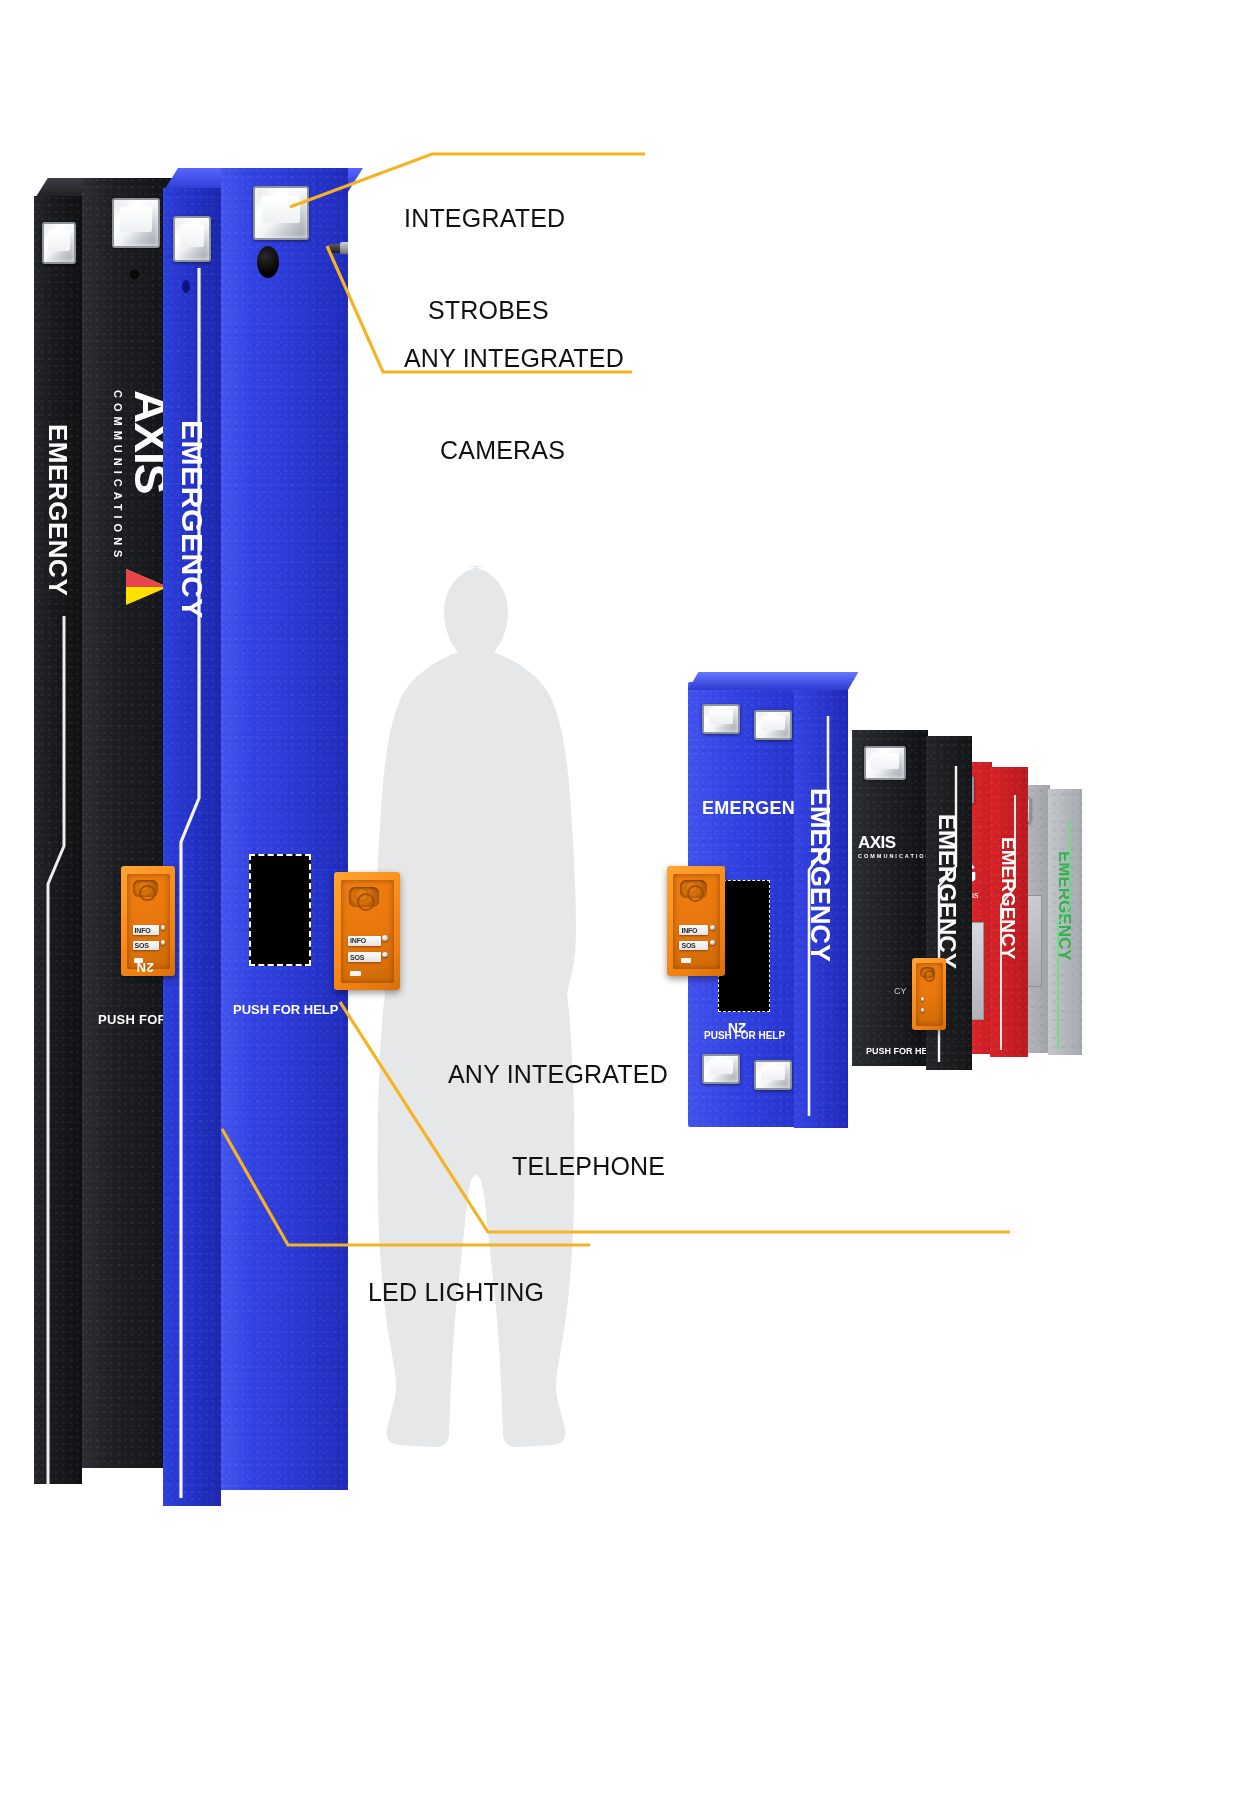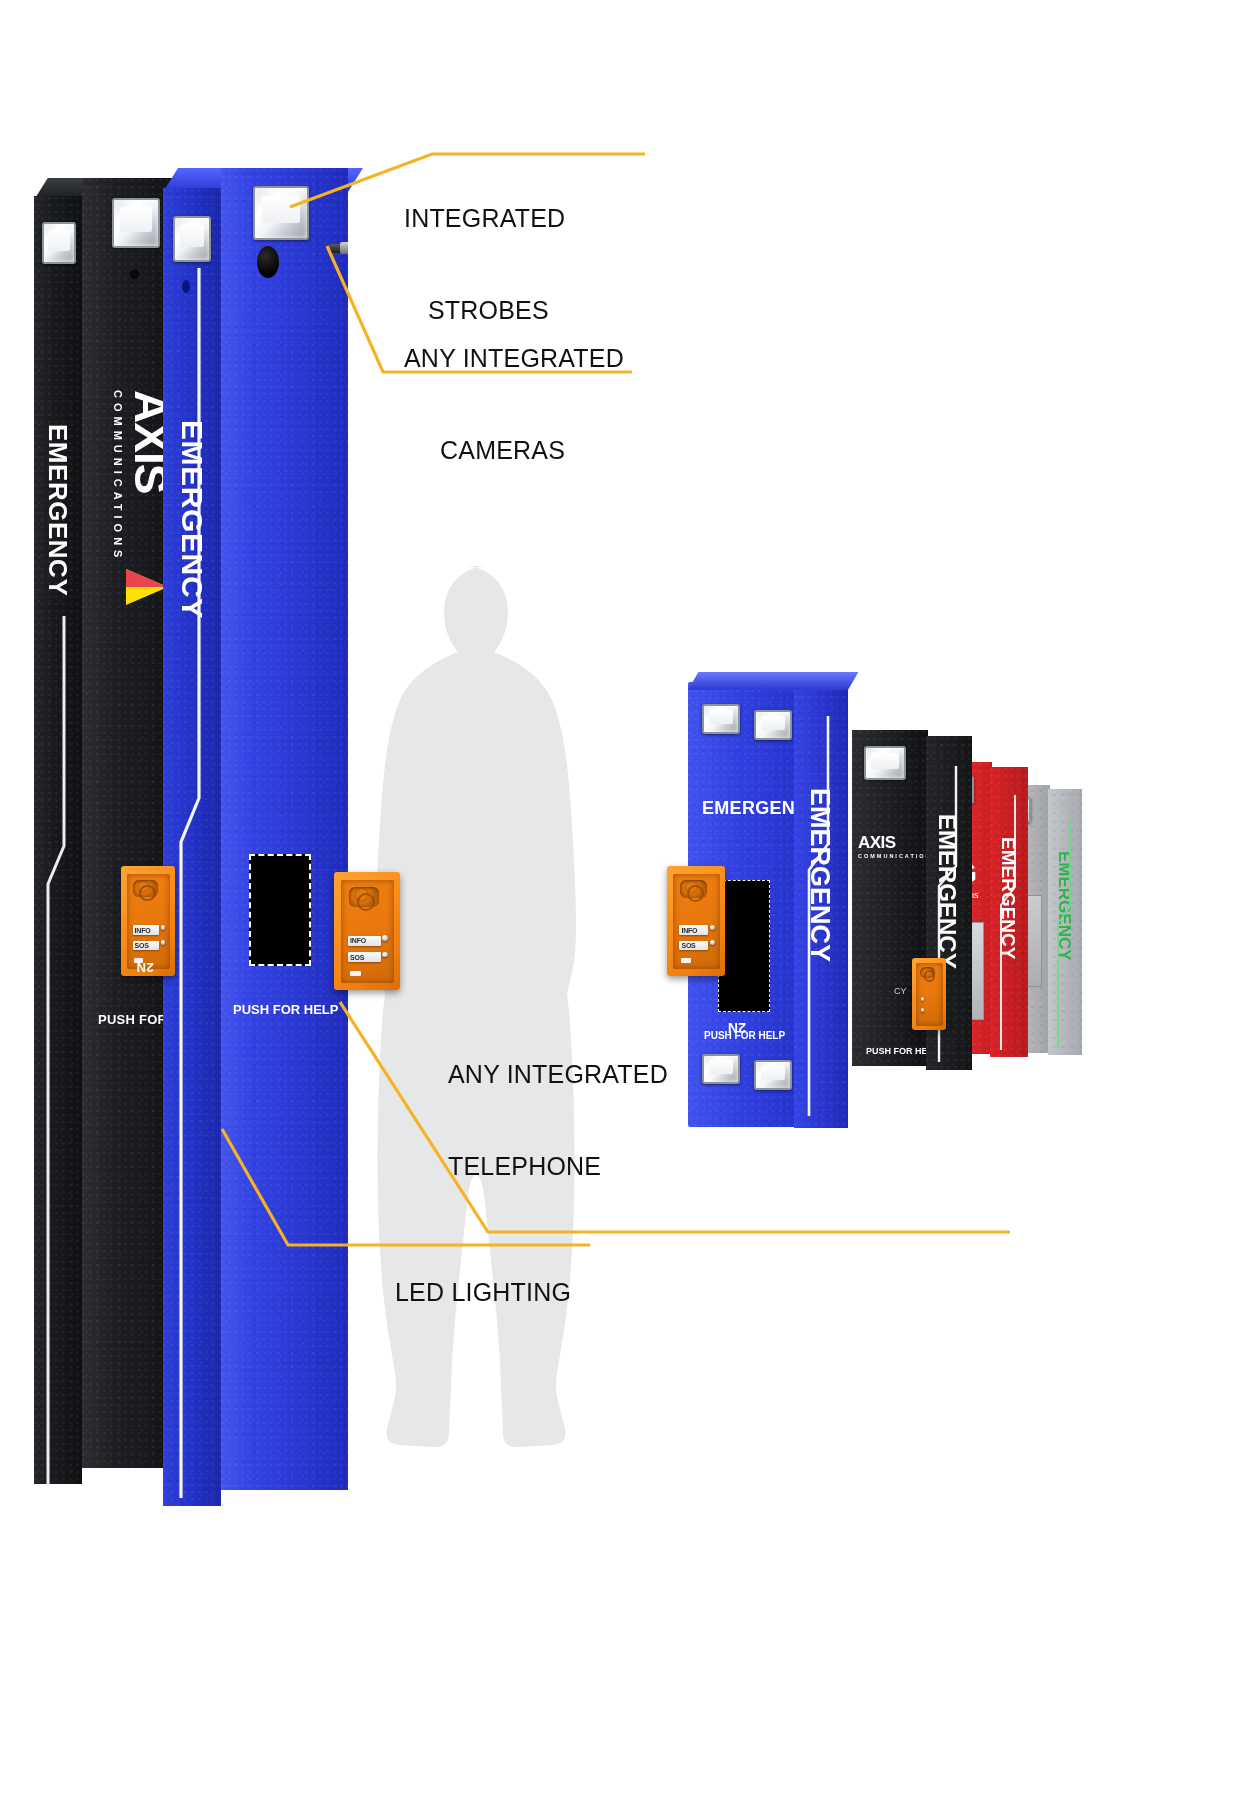--- a/index.html
+++ b/index.html
@@ -481,20 +481,20 @@
     <div style="margin-left:24px;">STROBES</div>
   </div>
 
   <div class="callout-label" style="left:404px; top:282px; text-align:left;">
     <div>ANY INTEGRATED</div>
     <div style="margin-left:36px;">CAMERAS</div>
   </div>
 
   <div class="callout-label" style="left:448px; top:998px; text-align:left;">
     <div>ANY INTEGRATED</div>
-    <div style="">TELEPHONE</div>
-  </div>
-
-  <div class="callout-label" style="left:395px; top:1216px; text-align:center;">
+    <div style="margin-left:64px;">TELEPHONE</div>
+  </div>
+
+  <div class="callout-label" style="left:368px; top:1216px; text-align:center;">
     <div>LED LIGHTING</div>
   </div>
 
 </div>
 
 </body></html>

